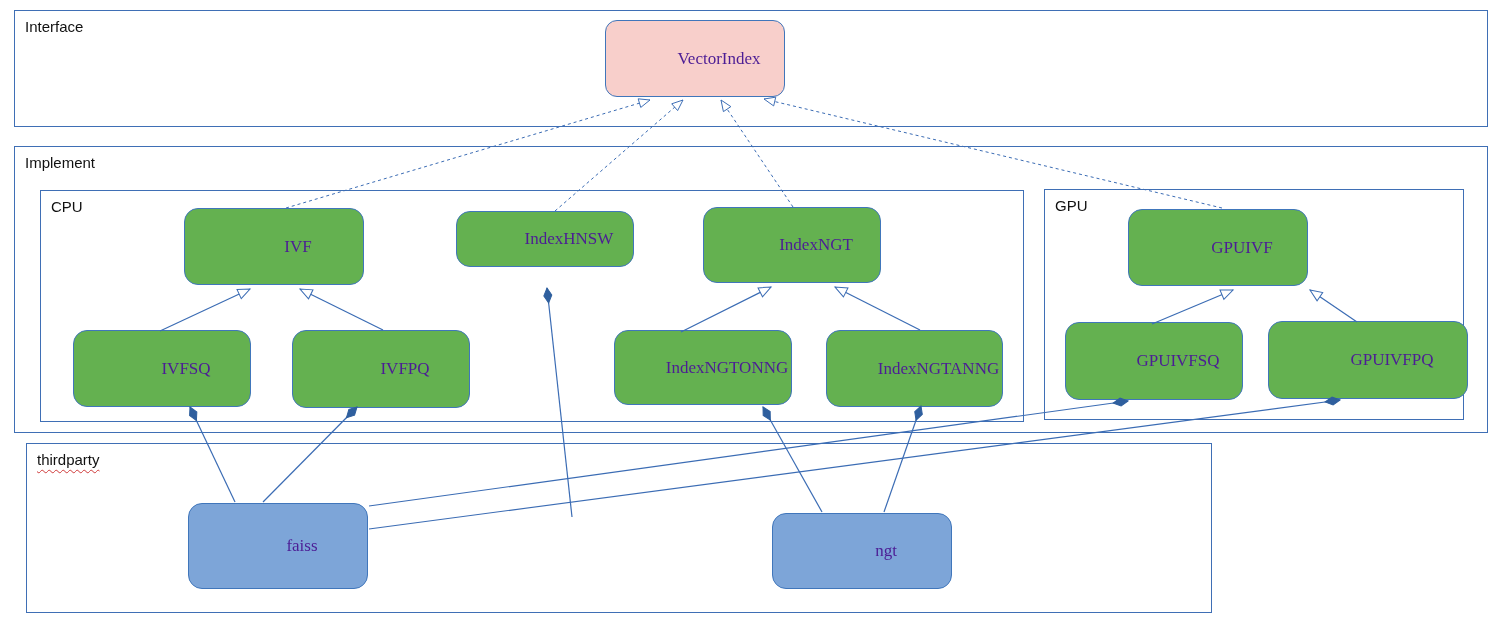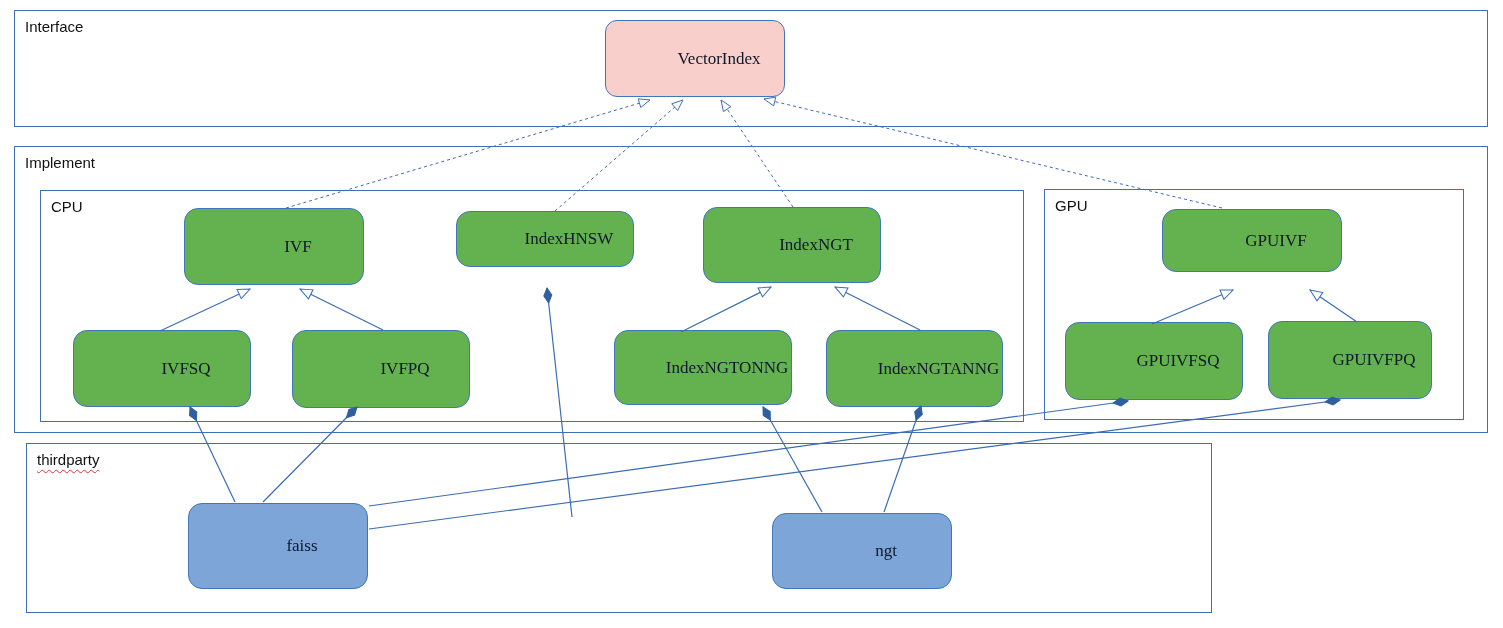--- a/index.html
+++ b/index.html
@@ -29,21 +29,21 @@
     text-underline-offset:4px;
   }
   .node{
     position:absolute;
     display:flex;align-items:center;justify-content:center;
     box-sizing:border-box;
     border:1.5px solid #4076bb;
     border-radius:14px;
     font-family:"Liberation Serif",serif;
     font-size:17px;
-    color:#0f172a;
+    color:#4c1d95;
     text-align:center;
     padding-left:48px;
   }
   .node.pink{background:#f8cfcb;border-radius:12px;}
   .node.green{background:#64b150;}
   .node.blue{background:#7da5d8;}
   svg.edges{
     position:absolute;left:0;top:0;width:1503px;height:628px;
   }
   svg.edges line{stroke:#3b6cb4;}
@@ -85,25 +85,25 @@
   <div class="node green" style="left:703px;top:207px;width:178px;height:76px">IndexNGT</div>
 
   <div class="node green" style="left:73px;top:330px;width:178px;height:77px">IVFSQ</div>
 
   <div class="node green" style="left:292px;top:330px;width:178px;height:78px">IVFPQ</div>
 
   <div class="node green" style="left:614px;top:330px;width:178px;height:75px">IndexNGTONNG</div>
 
   <div class="node green" style="left:826px;top:330px;width:177px;height:77px">IndexNGTANNG</div>
 
-  <div class="node green" style="left:1162px;top:209px;width:180px;height:63px">GPUIVF</div>
+  <div class="node green" style="left:1128px;top:209px;width:180px;height:77px">GPUIVF</div>
 
   <div class="node green" style="left:1065px;top:322px;width:178px;height:78px">GPUIVFSQ</div>
 
-  <div class="node green" style="left:1268px;top:321px;width:164px;height:78px">GPUIVFPQ</div>
+  <div class="node green" style="left:1268px;top:321px;width:200px;height:78px">GPUIVFPQ</div>
 
   <div class="node blue" style="left:188px;top:503px;width:180px;height:86px">faiss</div>
 
 
   <div class="node blue" style="left:772px;top:513px;width:180px;height:76px">ngt</div>
 
   <svg class="edges" viewBox="0 0 1503 628">
     <defs>
       <marker id="mTri" markerUnits="userSpaceOnUse" markerWidth="16" markerHeight="14" refX="13" refY="6" orient="auto">
         <path d="M1,1 L13,6 L1,11 Z" fill="#ffffff" stroke="#3b6cb4" stroke-width="1"></path>

